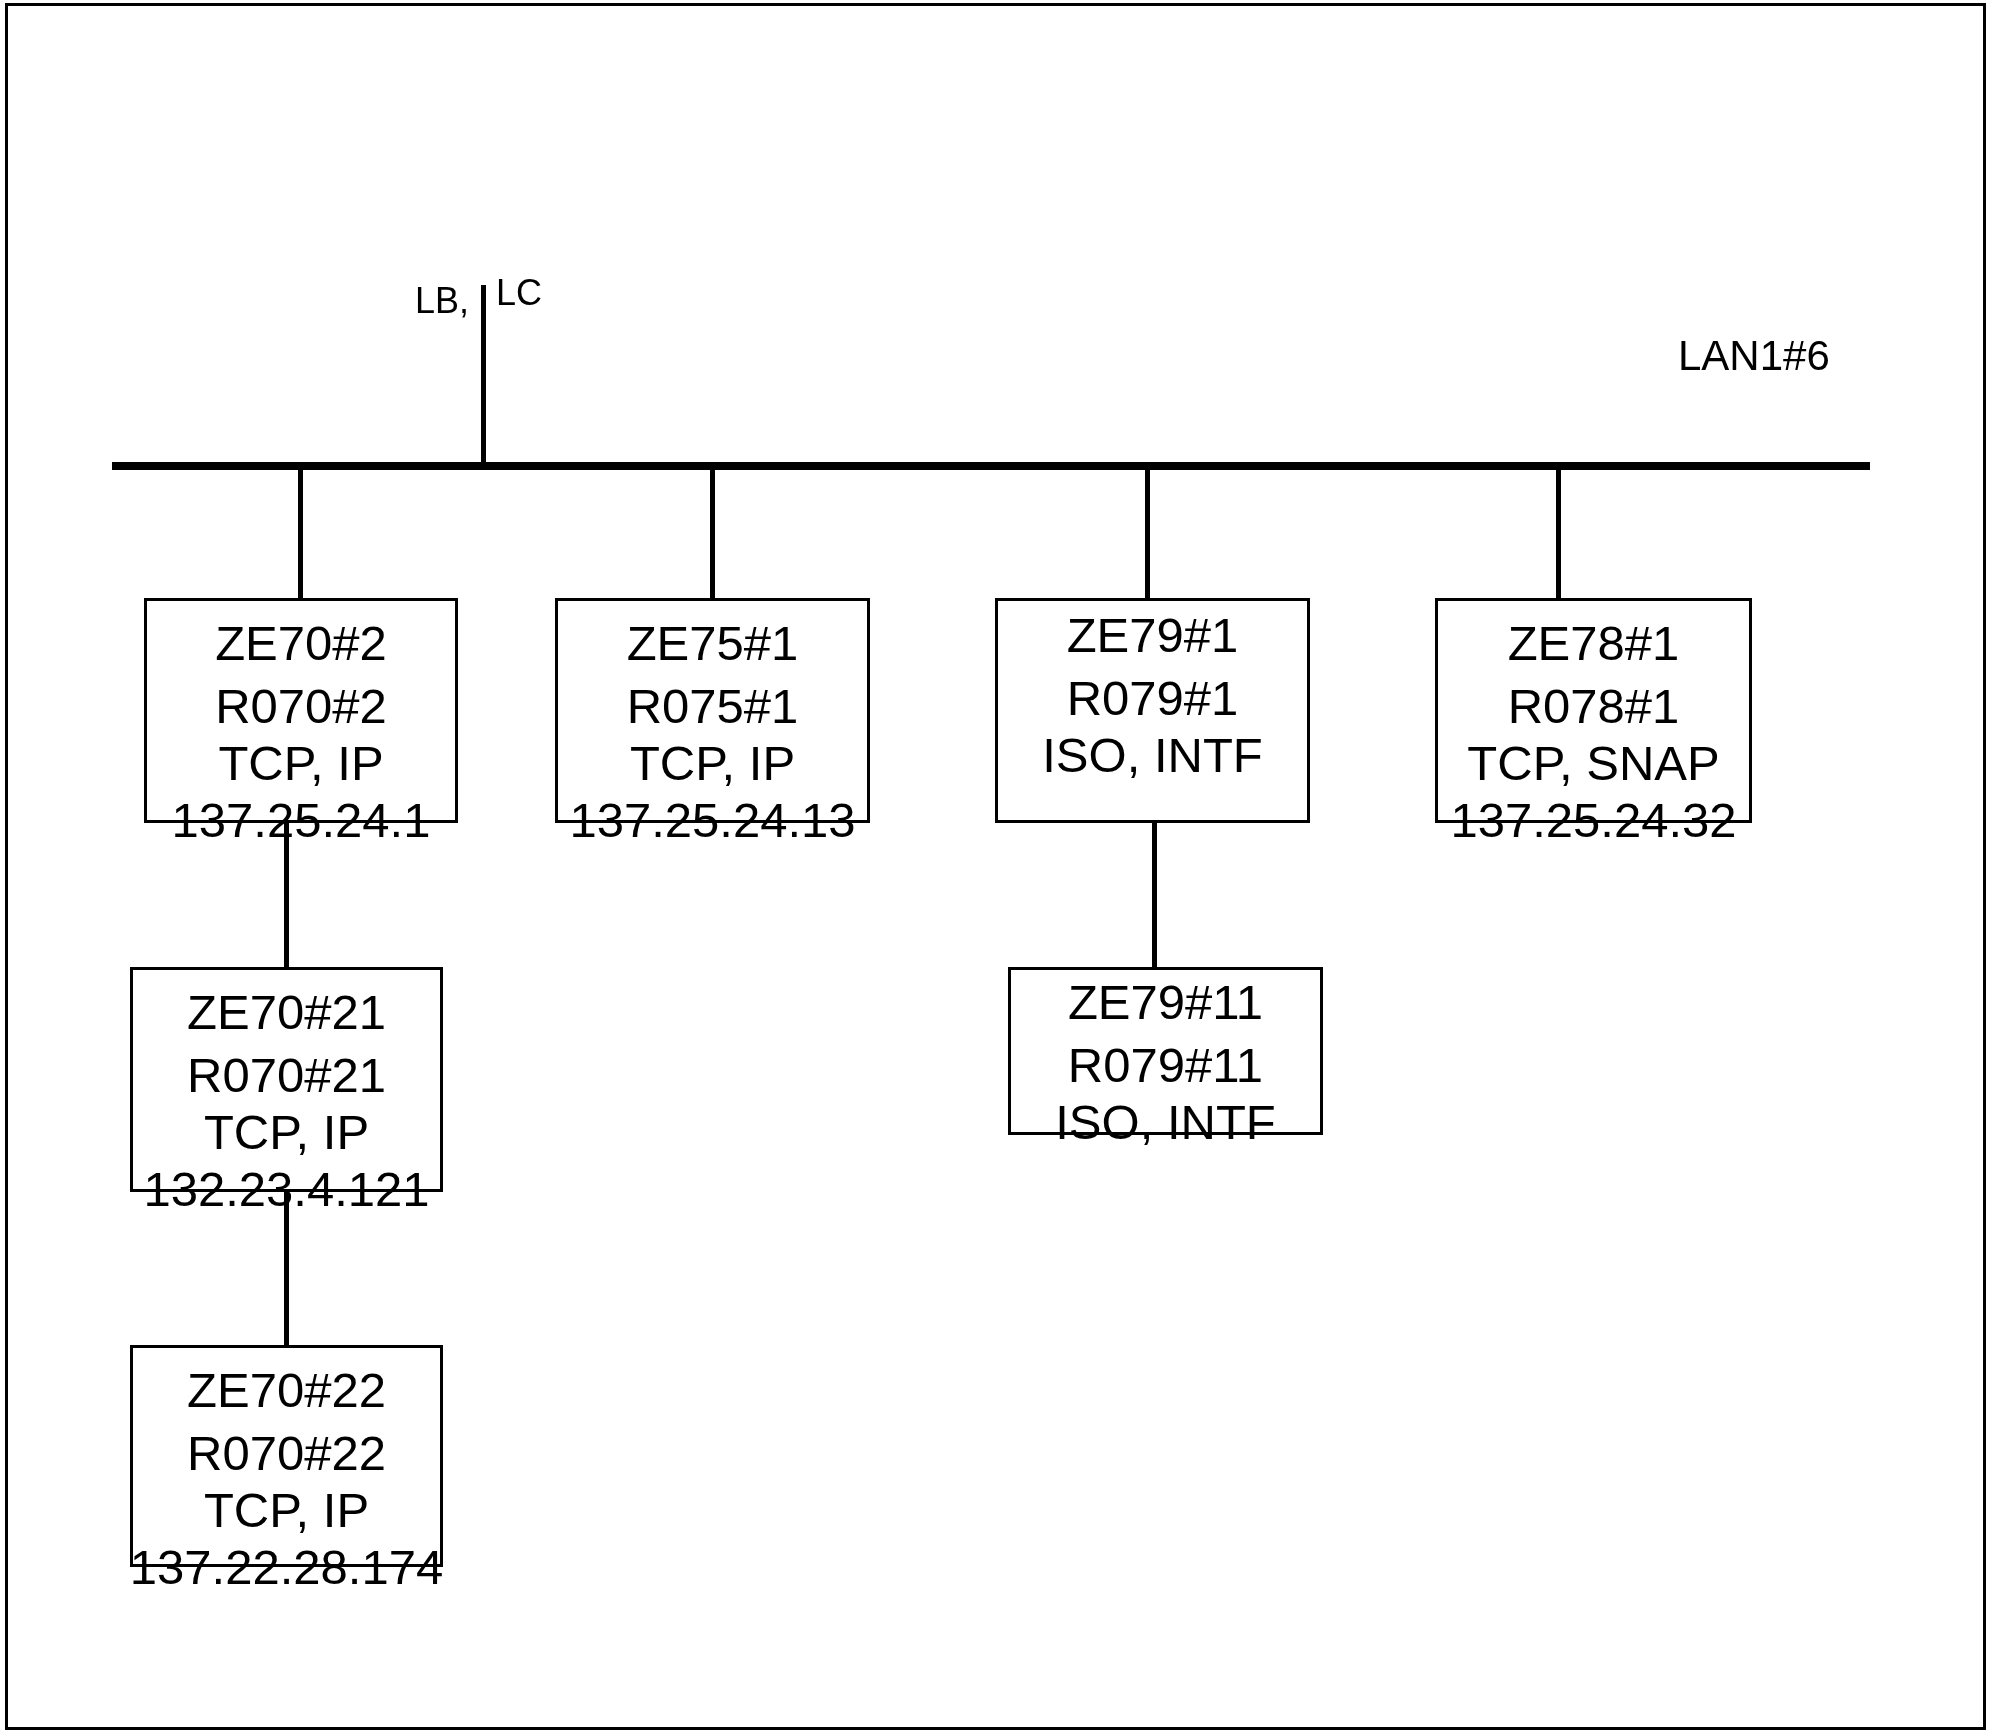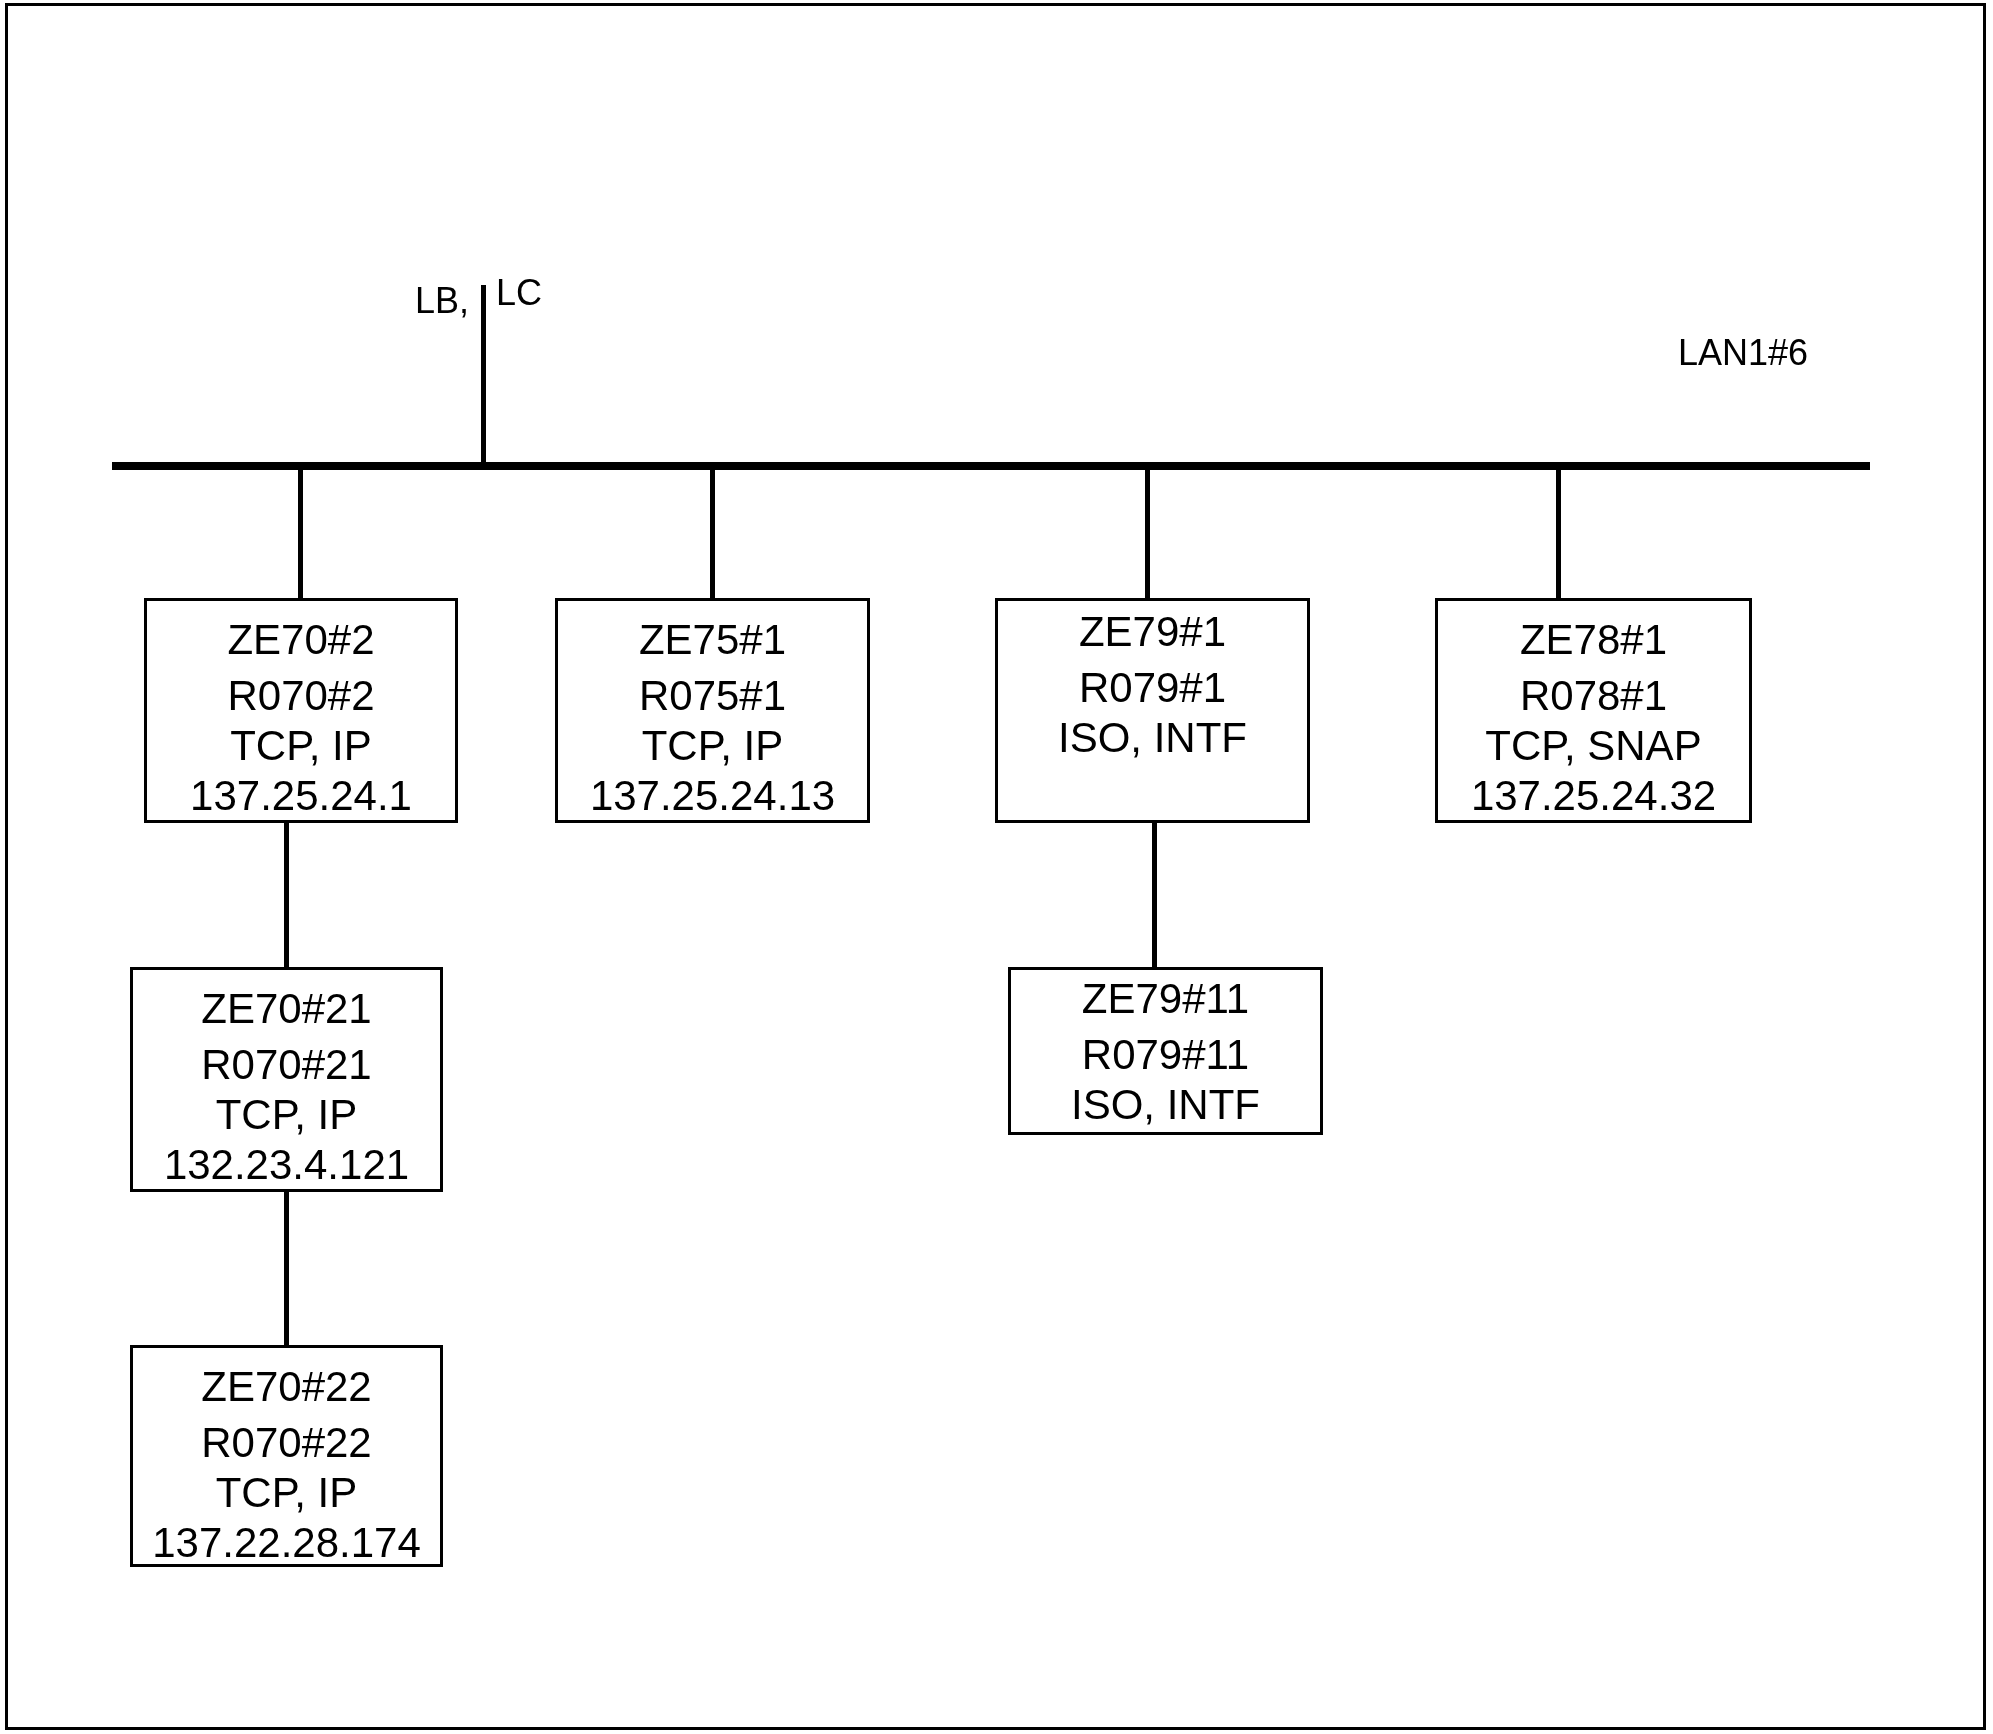--- a/index.html
+++ b/index.html
@@ -29,21 +29,21 @@
     border: 3px solid #000000;
     box-sizing: border-box;
     background: #ffffff;
     display: flex;
     flex-direction: column;
     align-items: center;
     justify-content: flex-start;
     z-index: 3;
   }
   .node-line {
-    font-size: 42px;
+    font-size: 49px;
     line-height: 1.0;
     color: #000000;
     white-space: nowrap;
     text-align: center;
   }
   .host-box {
     justify-content: space-evenly;
   }
   .host-box .node-line {
     font-size: 42px;
@@ -61,21 +61,21 @@
   }
   .edge-label {
     position: absolute;
     font-size: 36px;
     color: #000000;
     white-space: nowrap;
     z-index: 4;
   }
   .lan-label {
     position: absolute;
-    font-size: 36px;
+    font-size: 42px;
     color: #000000;
     white-space: nowrap;
     z-index: 4;
   }
 </style>
 </head>
 <body>
 
 <div id="canvas">
 

